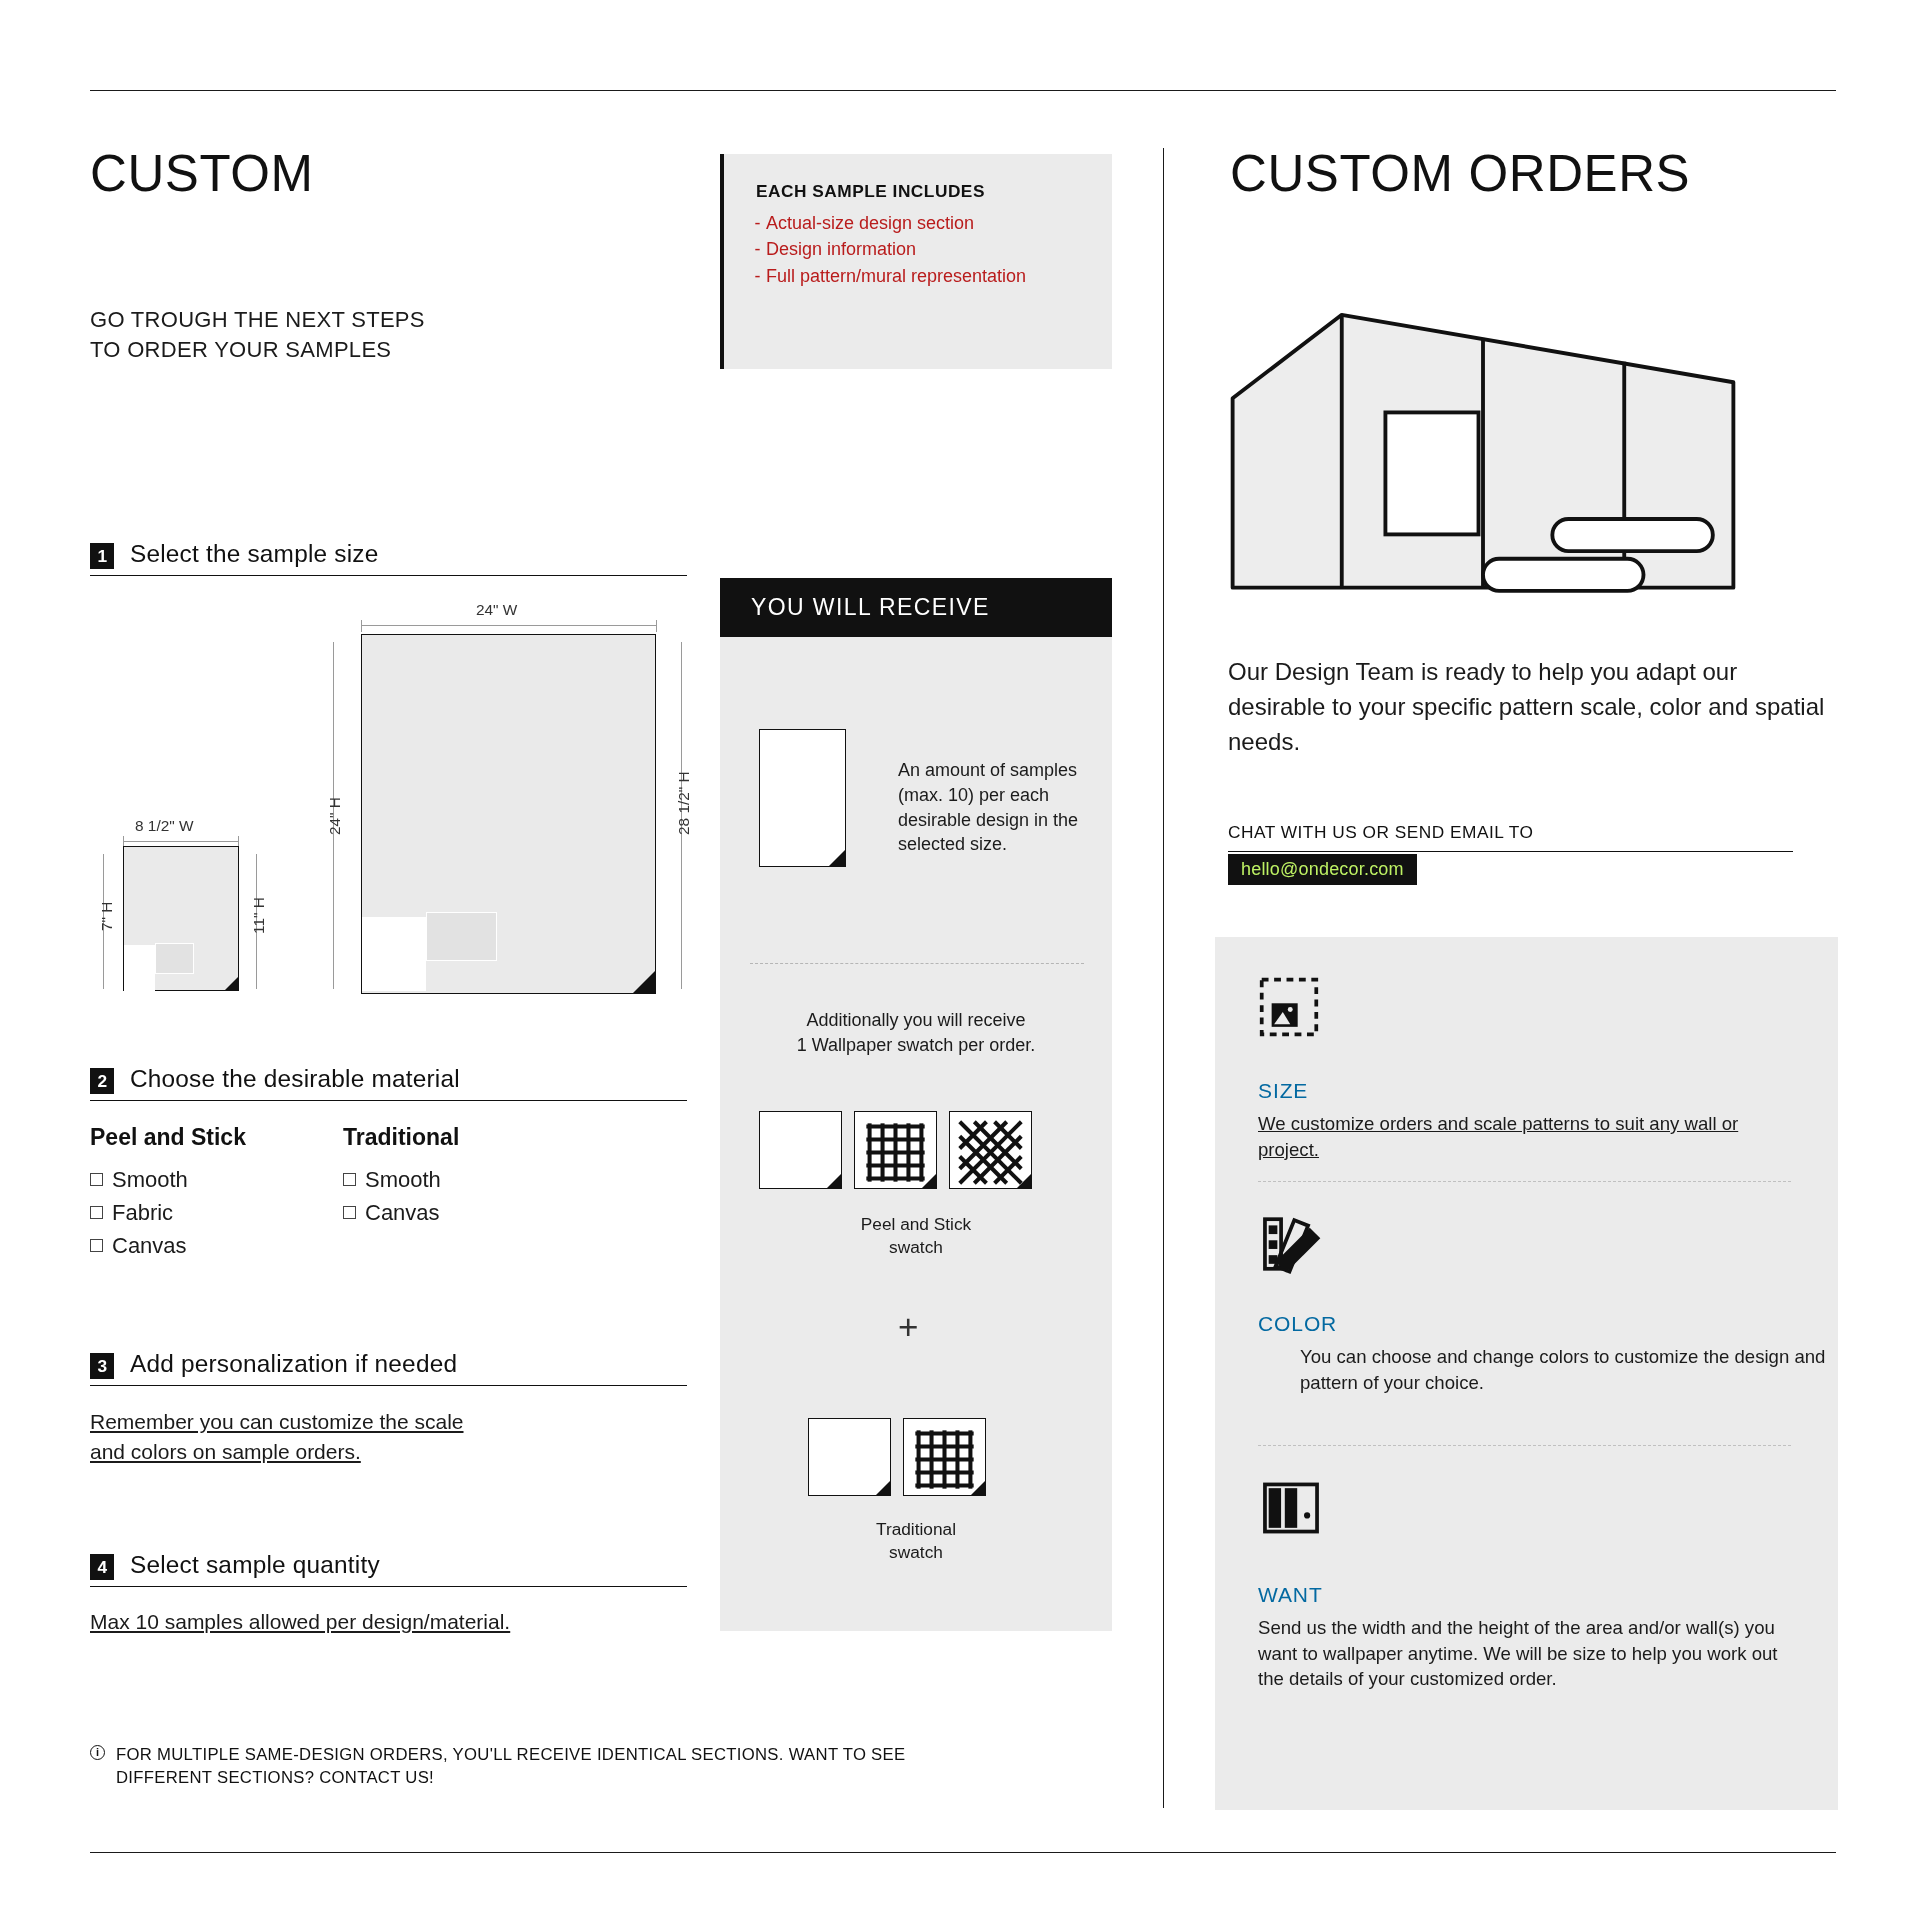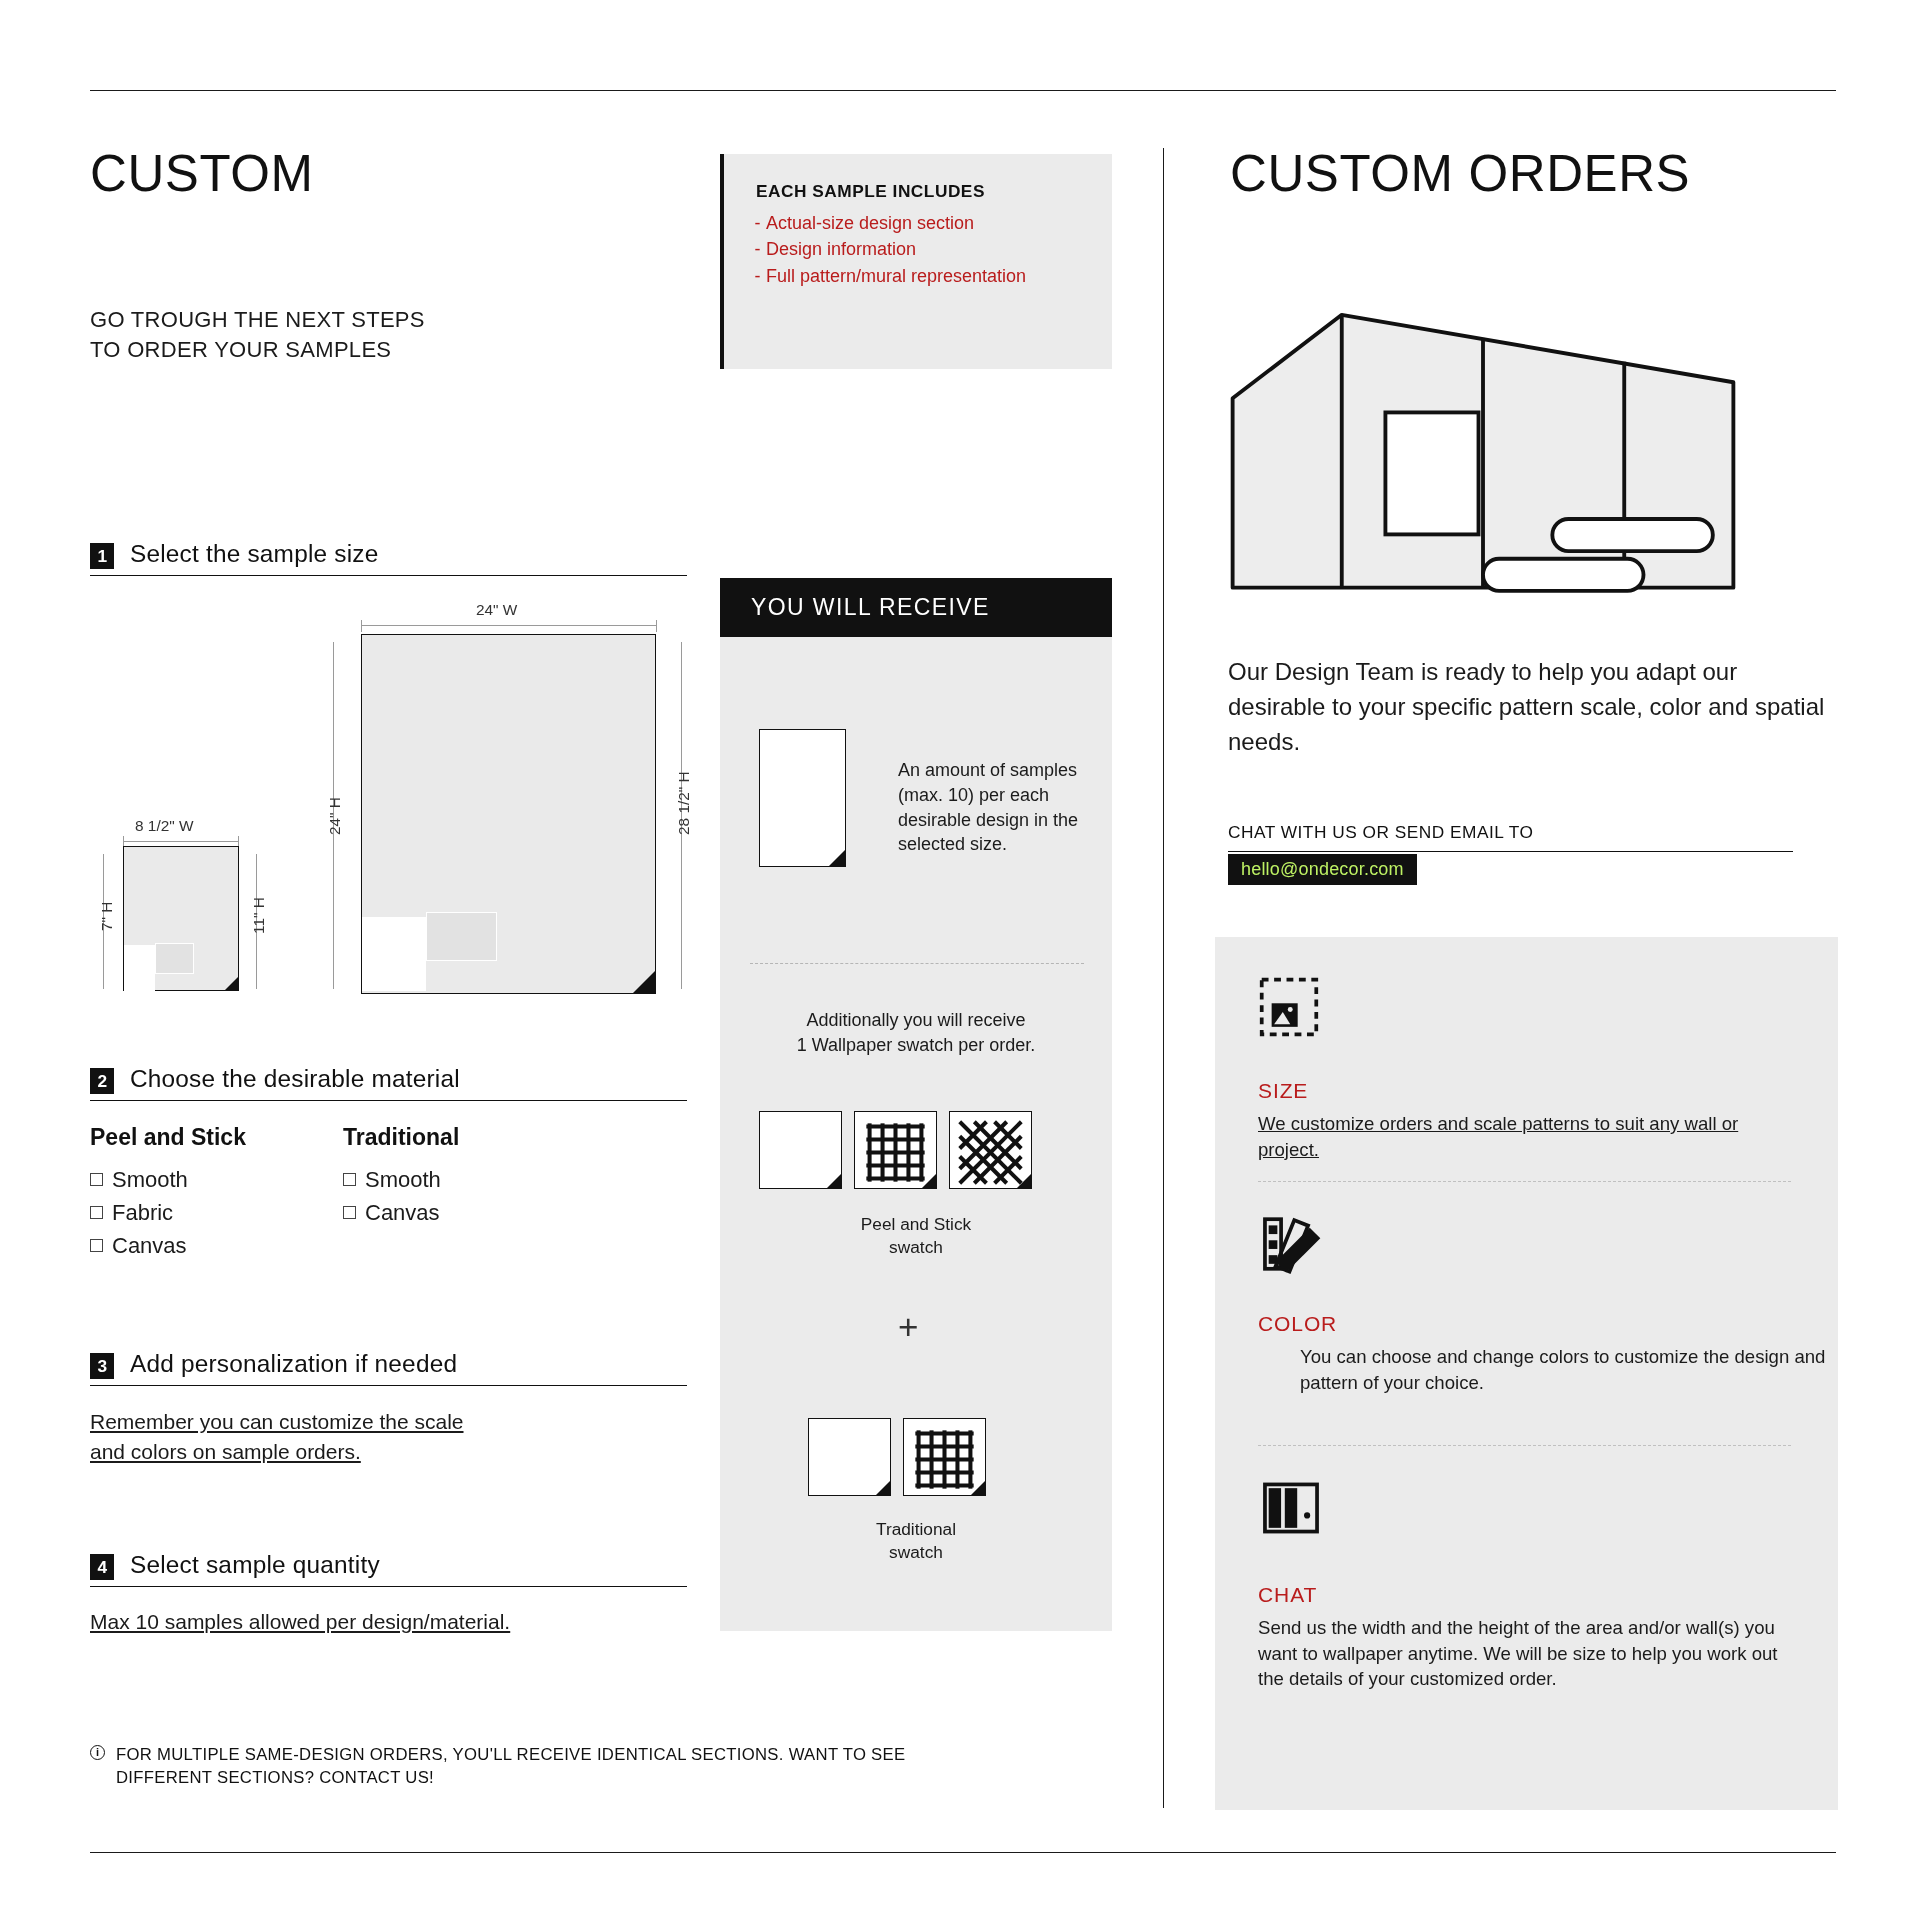--- a/index.html
+++ b/index.html
@@ -207,21 +207,21 @@
     position: absolute; left: 1228px; top: 854px;
     background: #111; color: #bef264; font-size: 18px;
     padding: 4.5px 13px 5.8px 13px; letter-spacing: 0.2px;
   }
 
   .feature-panel {
     position: absolute; left: 1215px; top: 937px; width: 623px; height: 873px;
     background: #ebebeb;
   }
   .feat-title {
-    position: absolute; font-size: 21px; letter-spacing: 0.9px; color: #b91c1c;
+    position: absolute; font-size: 21px; letter-spacing: 0.9px; color: #0369a1;
   }
   .feat-text {
     position: absolute; font-size: 18.6px; line-height: 1.38; color: #1b1b1b; width: 539px;
   }
   .feat-dash {
     position: absolute; left: 1258px; width: 533px; height: 0; border-top: 1.3px dashed #c0c0c0;
   }
   .feat-icon { position: absolute; }
 </style>
 </head>
@@ -451,17 +451,17 @@
   <div class="feat-text" style="left:1258px; top:1344px;margin-left:42px;">You can choose and change colors to customize the design and pattern of your choice.</div>
   <div class="feat-dash" style="top:1445px;"></div>
 
   <svg class="feat-icon" style="left:1260px; top:1477px; width:62px; height:62px;" viewBox="0 0 100 100">
     <rect x="8" y="12" width="84" height="76" fill="none" stroke="#111" stroke-width="6"></rect>
     <rect x="14" y="18" width="20" height="64" fill="#111"></rect>
     <rect x="40" y="18" width="20" height="64" fill="#111"></rect>
     <rect x="66" y="18" width="20" height="64" fill="#ebebeb"></rect>
     <circle cx="76" cy="62" r="5" fill="#111"></circle>
   </svg>
-  <div class="feat-title" style="left:1258px; top:1583px;">CHAT</div>
+  <div class="feat-title" style="left:1258px; top:1583px;">WANT</div>
   <div class="feat-text" style="left:1258px; top:1615px;">Send us the width and the height of the area and/or wall(s) you want to wallpaper anytime. We will be size to help you work out the details of your customized order.</div>
 
 </div>
 
 
 </body></html>

